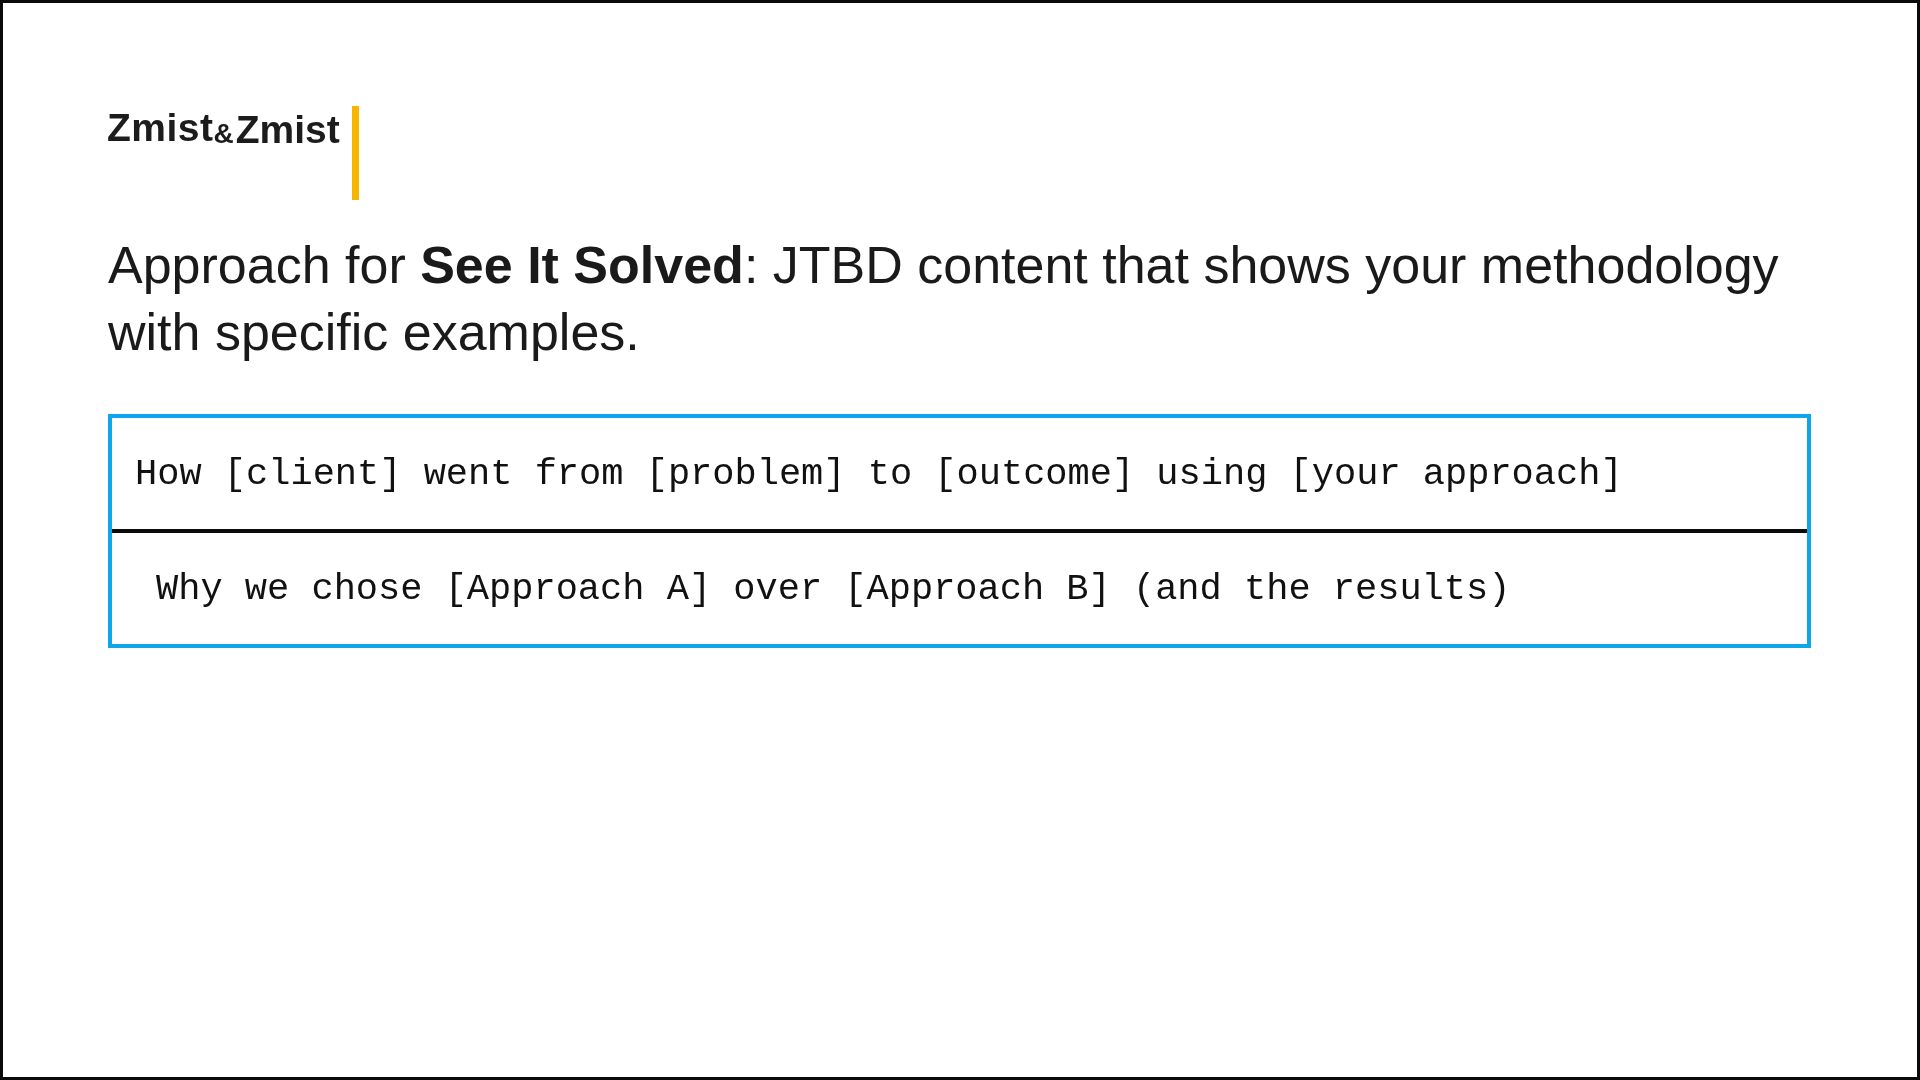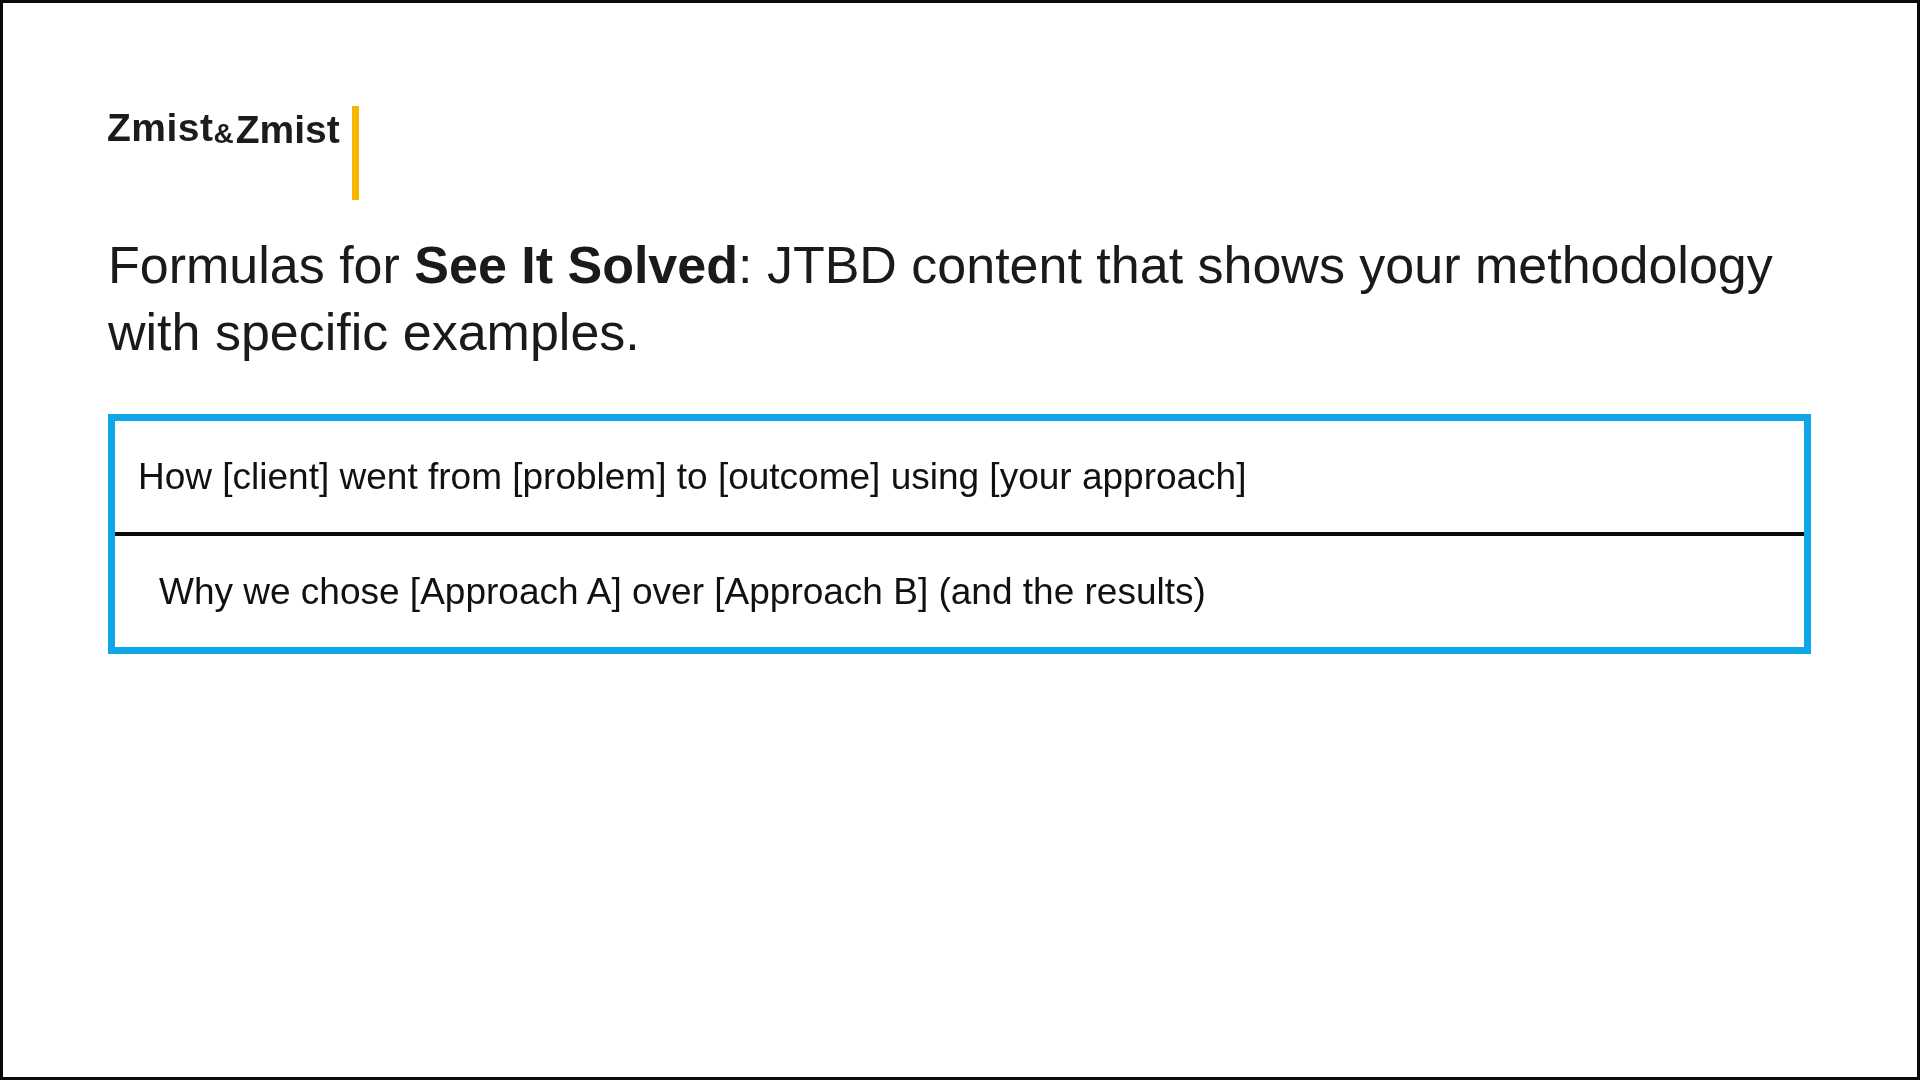--- a/index.html
+++ b/index.html
@@ -26,21 +26,21 @@
   .logo-bar {
     width: 7px; background: #f7b500; margin-left: 12px;
   }
   .title {
     position: absolute; left: 108px; top: 232px; width: 1680px;
     font-size: 52px; line-height: 67px; color: #1a1a1a; margin: 0; font-weight: normal;
   }
   .title b { font-weight: bold; margin-top: 32px; }
   .table {
     position: absolute; left: 108px; top: 414px; width: 1703px;
-    box-sizing: border-box; border: 7px solid #0ea5e9;
+    box-sizing: border-box; border: 4px solid #0ea5e9; font-family: Liberation Mono, monospace;
   }
   .row {
     height: 111px; box-sizing: content-box;
     display: flex; align-items: center; padding-left: 23px;
     border-bottom: 4px solid #0a0a0a;
     font-size: 37px; color: #111111;
   }
   .row:last-child { border-bottom: none; padding-left: 44px; }
 </style>
 </head>
@@ -52,18 +52,18 @@
   <div class="logo-text">
     <span class="logo-line1">Zmist</span>
     <span class="logo-line2">
       <span class="logo-amp">&amp;</span>
       <span>Zmist</span>
     </span>
   </div>
   <div class="logo-bar" style="background: rgb(247, 181, 0);"></div>
 </div>
 
-<h1 class="title"><span>Formulas for </span><b>See It Solved</b><span>: JTBD content that shows your methodology with specific examples.</span></h1>
+<h1 class="title"><span>Approach for </span><b>See It Solved</b><span>: JTBD content that shows your methodology with specific examples.</span></h1>
 
 <div class="table">
   <div class="row">How [client] went from [problem] to [outcome] using [your approach]</div>
   <div class="row">Why we chose [Approach A] over [Approach B] (and the results)</div>
 </div>
 
 </body></html>

